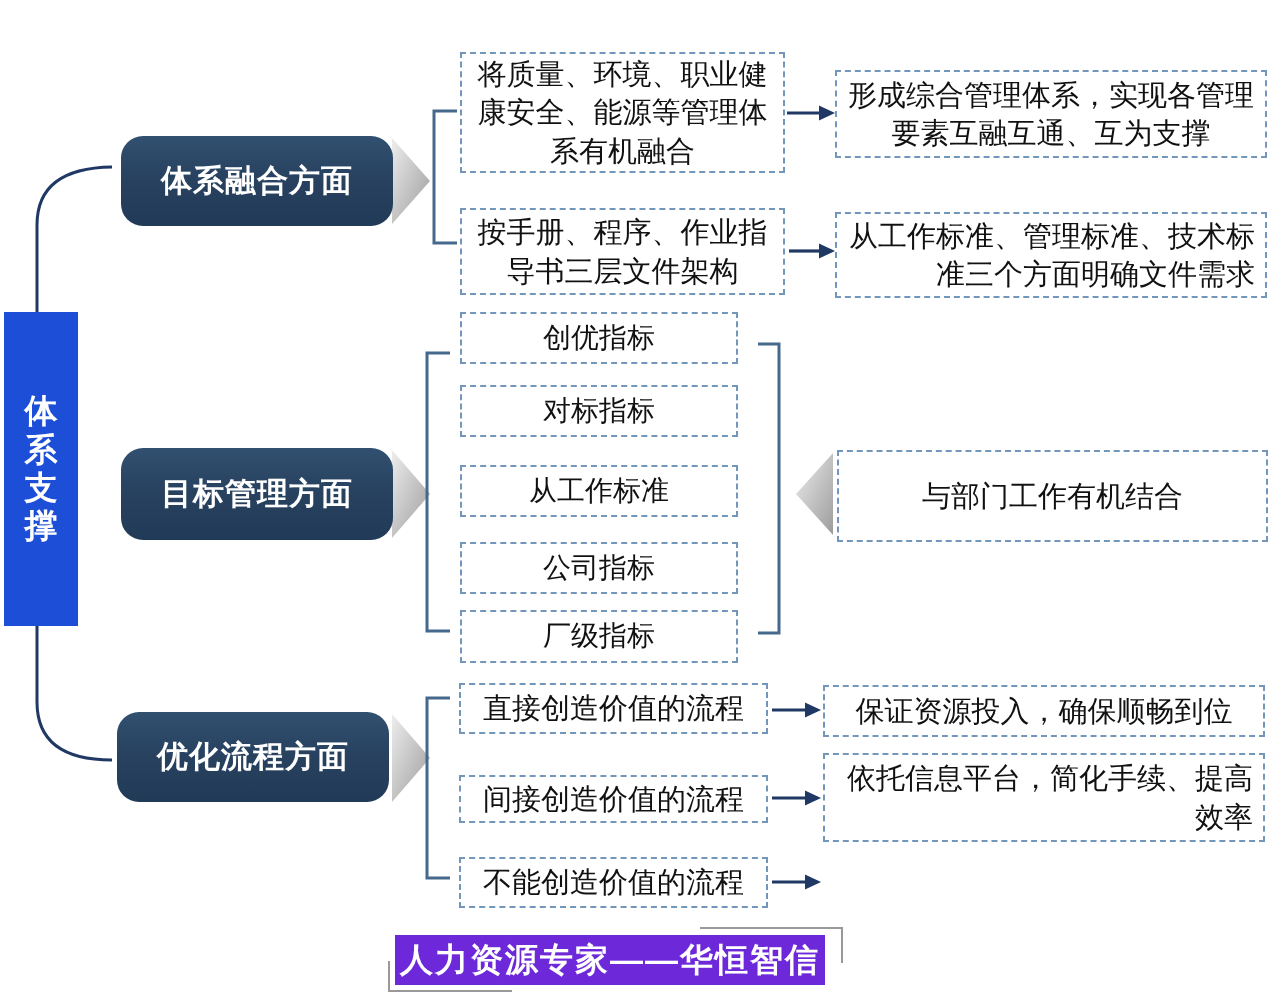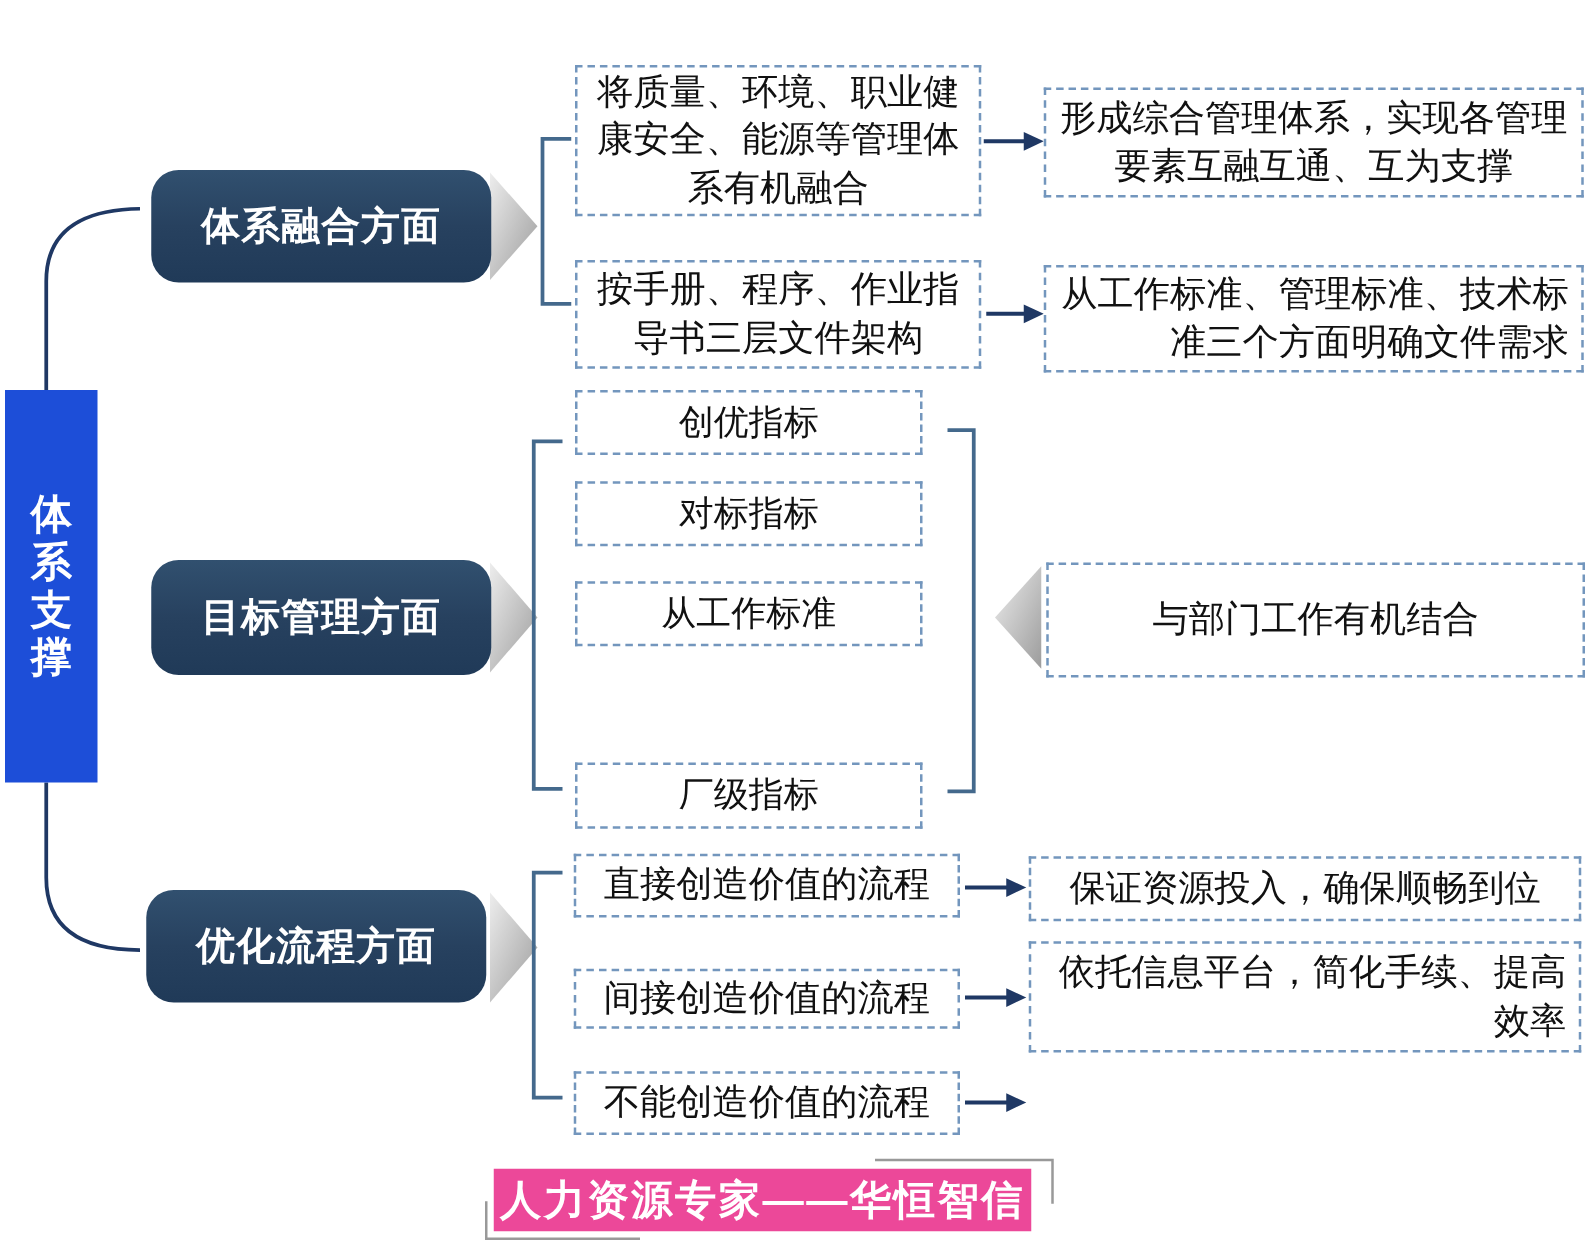--- a/index.html
+++ b/index.html
@@ -10,21 +10,21 @@
   
   .root{background:#1d4ed8;color:#fff;}
   .root span{display:block;width:36px;font-size:33px;font-weight:bold;line-height:1.16;word-break:break-all;text-align:center;}
   
   .pill{background:linear-gradient(180deg,#31506f 0%,#27415f 50%,#203a58 100%);
         border-radius:22px;color:#fff;font-size:31px;font-weight:bold;letter-spacing:1px;}
   
   .dashed{border:2px dashed #7396bd;background:#fff;color:#111;font-size:29px;
           line-height:1.32;padding:2px 10px;font-weight:500;}
   
-  .banner{background:#ec4899;color:#fff;font-size:33px;font-weight:bold;letter-spacing:2px;}
+  .banner{background:#6d28d9;color:#fff;font-size:33px;font-weight:bold;letter-spacing:2px;}
 </style>
 </head>
 <body>
 
 <div id="canvas">
 
   <svg id="wires" width="1270" height="1000" viewBox="0 0 1270 1000">
     <defs>
       <linearGradient id="chev" x1="0" y1="0" x2="1" y2="1">
         <stop offset="0" stop-color="#ededed"></stop>
@@ -85,20 +85,21 @@
   </div>
 
   <div class="node dashed" style="left:460px;top:52px;width:325px;height:121px;">将质量、环境、职业健康安全、能源等管理体系有机融合</div>
   <div class="node dashed" style="left:835px;top:70px;width:432px;height:88px;">形成综合管理体系，实现各管理要素互融互通、互为支撑</div>
   <div class="node dashed" style="left:460px;top:208px;width:325px;height:87px;">按手册、程序、作业指导书三层文件架构</div>
   <div class="node dashed" style="left:835px;top:212px;width:432px;height:86px;text-align:right;">从工作标准、管理标准、技术标准三个方面明确文件需求</div>
 
   <div class="node dashed" style="left:460px;top:312px;width:278px;height:52px;font-size:28px;">创优指标</div>
   <div class="node dashed" style="left:460px;top:385px;width:278px;height:52px;font-size:28px;">对标指标</div>
   <div class="node dashed" style="left:460px;top:465px;width:278px;height:52px;font-size:28px;">从工作标准</div>
+  <div class="node dashed" style="left:460px;top:542px;width:278px;height:52px;font-size:28px;">公司指标</div>
   <div class="node dashed" style="left:460px;top:610px;width:278px;height:53px;font-size:28px;">厂级指标</div>
 
   <div class="node dashed" style="left:837px;top:450px;width:431px;height:92px;flex-direction:column;">
     <div>与部门工作有机结合</div>
   </div>
 
   <div class="node dashed" style="left:459px;top:683px;width:309px;height:51px;">直接创造价值的流程</div>
   <div class="node dashed" style="left:823px;top:685px;width:442px;height:52px;">保证资源投入，确保顺畅到位</div>
   <div class="node dashed" style="left:459px;top:775px;width:309px;height:48px;">间接创造价值的流程</div>
   <div class="node dashed" style="left:823px;top:753px;width:442px;height:89px;text-align:right;">依托信息平台，简化手续、提高效率</div>

